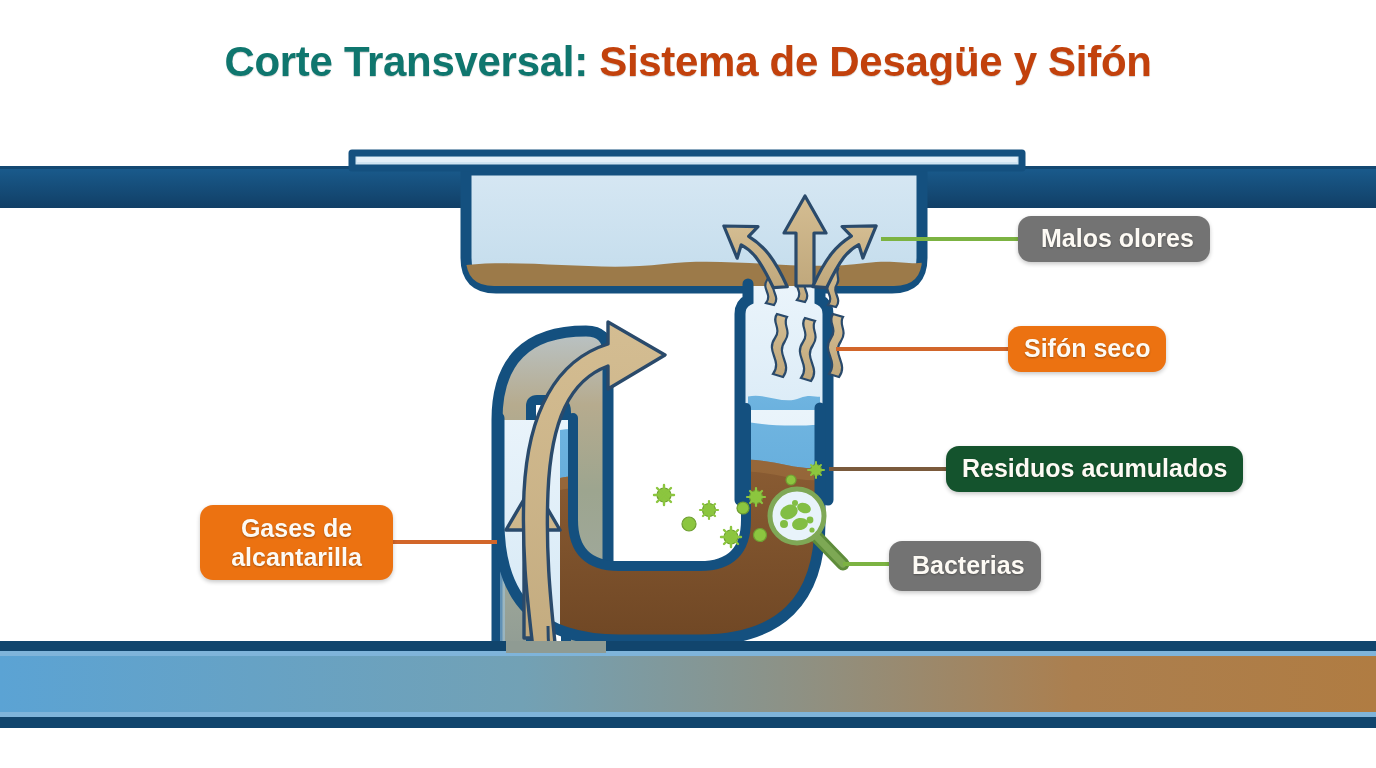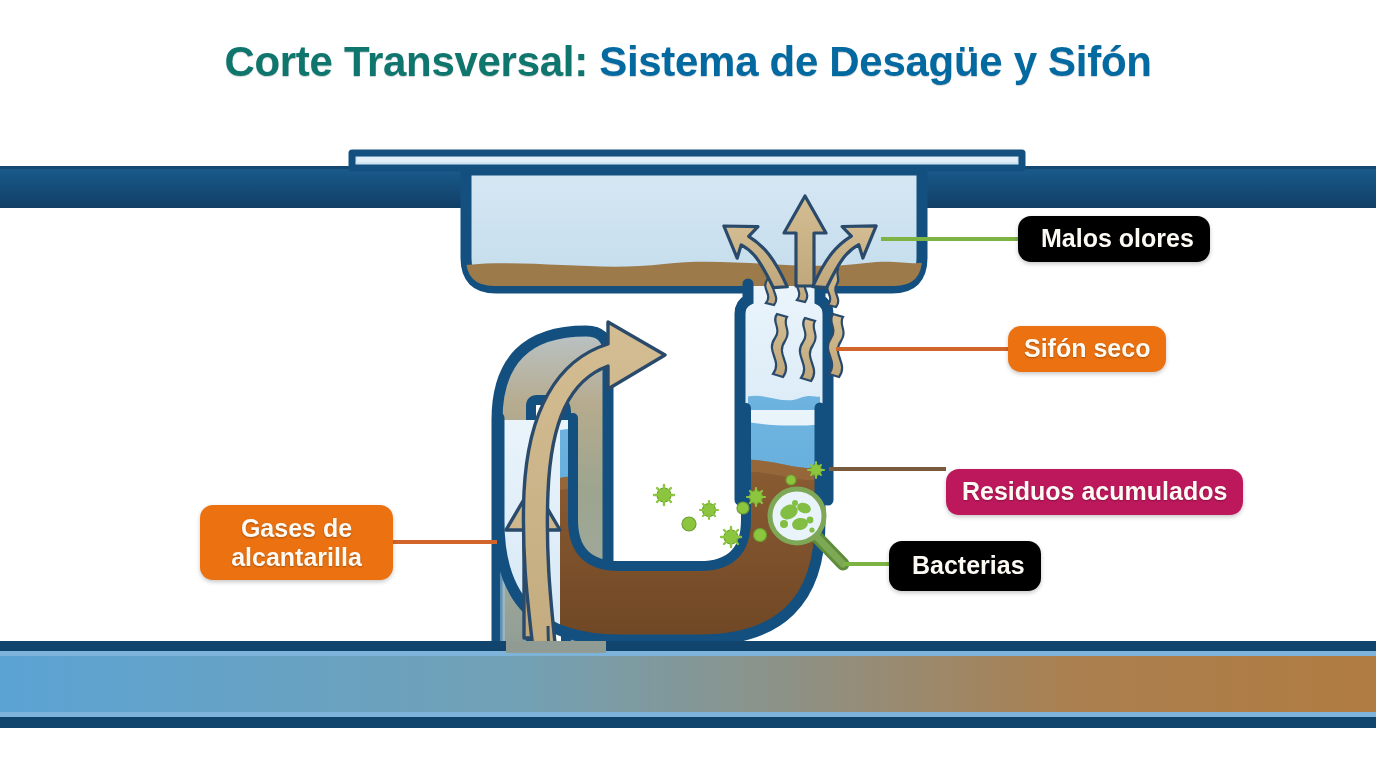--- a/index.html
+++ b/index.html
@@ -21,42 +21,42 @@
     position: absolute;
     left: 0; top: 38px; width: 1376px;
     text-align: center;
     font-size: 42px;
     font-weight: bold;
     letter-spacing: -0.3px;
     white-space: nowrap;
     text-shadow: 0 1px 1px rgba(0,0,0,0.18);
   }
   .title .t1 { color: #0f766e; }
-  .title .t2 { color: #0369a1; }
+  .title .t2 { color: #c2410c; }
 
   
   .badge {
     position: absolute;
     display: flex;
     align-items: center;
     justify-content: center;
     border-radius: 13px;
     color: #fdfaf4;
     font-weight: bold;
     font-size: 25px;
     line-height: 1.13;
     text-align: center;
     padding: 7px 16px 9px 16px;
     text-shadow: 0 1px 2px rgba(0,0,0,0.30);
     box-shadow: 0 2px 4px rgba(0,0,0,0.22);
     white-space: nowrap;
   }
-  .badge.green  { background: #000000; padding-left: 23px; }
+  .badge.green  { background: #737373; padding-left: 23px; }
   .badge.orange { background: #ec7211; }
-  .badge.brown  { background: #be185d; margin-top: 23px; }
+  .badge.brown  { background: #14532d; }
   .badge.two-line { white-space: normal; line-height: 1.14; }
 
   #badge-malos     { left: 1018px; top: 216px; height: 46px; }
   #badge-sifon     { left: 1008px; top: 326px; height: 46px; }
   #badge-residuos  { left: 946px;  top: 446px; height: 46px; }
   #badge-bacterias { left: 889px;  top: 541px; height: 50px; }
   #badge-gases     { left: 200px;  top: 505px; width: 193px; height: 75px; align-items: flex-end; }
 
   
   .sewer-caption {

